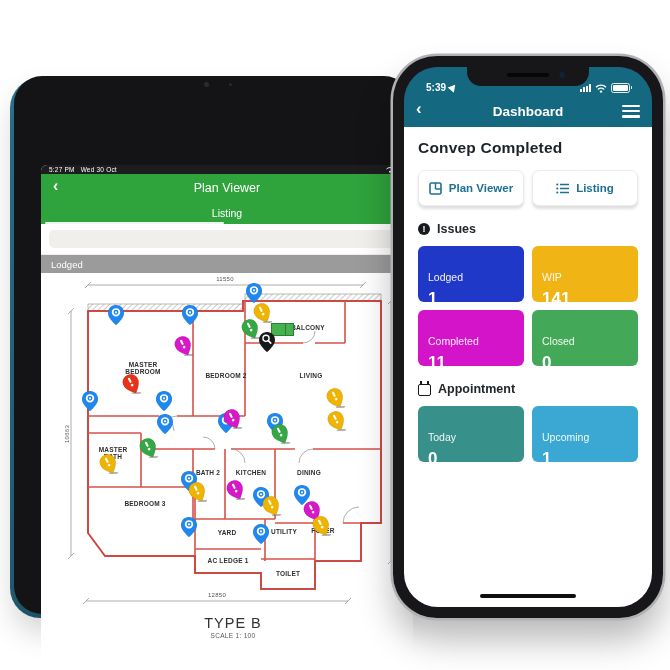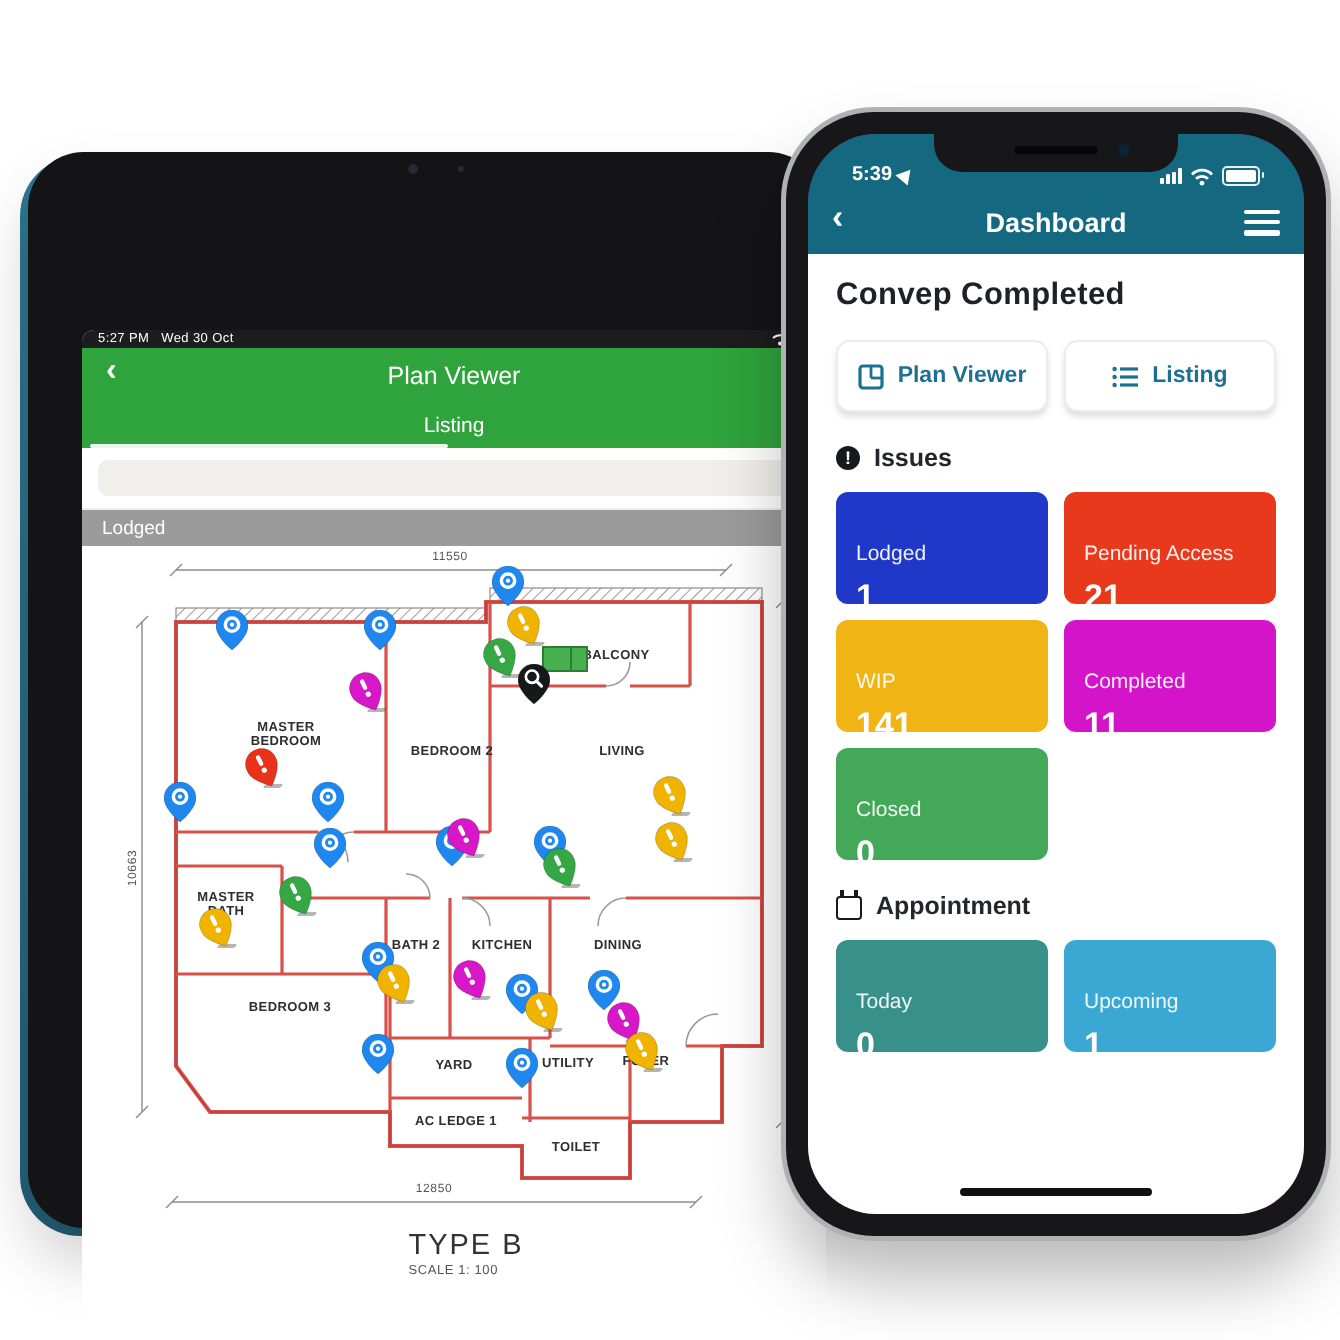--- a/index.html
+++ b/index.html
@@ -30,21 +30,21 @@
             font-size:10.5px;color:#37393b;font-weight:500;letter-spacing:.3px;}
   .tab-filter{height:18px;background:#9b9b9b;color:#fff;font-size:9.5px;display:flex;align-items:center;padding:0 10px;}
   .tab-plan-area{flex:1;background:#fff;position:relative;}
   .plan-wrap{position:absolute;left:22px;top:-2px;width:340px;height:384px;}
   .plan-wrap svg.walls{position:absolute;left:0;top:0;}
   .room-label{position:absolute;transform:translate(-50%,-50%);font-size:6.5px;font-weight:700;color:#2e2e2e;
               text-align:center;line-height:1.15;white-space:nowrap;letter-spacing:.2px;}
   .dim{position:absolute;font-size:6px;color:#555;transform:translate(-50%,-50%);letter-spacing:.3px;}
   .dim.vert-l{transform:translate(-50%,-50%) rotate(-90deg);}
   .dim.vert-r{transform:translate(-50%,-50%) rotate(-90deg);}
-  .plan-title{position:absolute;left:50%;transform:translateX(-50%);color:#2e2e2e;}
+  .plan-title{position:absolute;left:50%;transform:translateX(-50%);text-align:center;color:#2e2e2e;}
   .plan-title .t{font-size:14.5px;letter-spacing:1px;color:#333;}
   .plan-title .s{font-size:6.5px;color:#555;margin-top:1px;letter-spacing:.3px;}
   .pin{position:absolute;width:16px;height:20px;}
   .pin.tilt{transform:rotate(-26deg);transform-origin:50% 100%;}
   .pin-shadow{position:absolute;width:9px;height:2px;background:rgba(90,90,90,.45);border-radius:1px;transform:skewX(-35deg);}
   .green-box{position:absolute;width:21px;height:11px;background:#46b14e;border:1.5px solid #2d7d33;}
   .green-box:after{content:"";position:absolute;left:60%;top:0;bottom:0;width:1.5px;background:#2d7d33;}
 
   
   .phone{position:absolute;left:393px;top:56px;width:270px;height:562px;border-radius:44px;background:#17171a;
@@ -479,24 +479,20 @@
 
         <div class="sec-head">
           <span class="issues-ico">!</span>
           <span>Issues</span>
         </div>
         <div class="tile-grid">
             <div class="tile" style="background: rgb(32, 56, 200);">
               <div class="tile-label">Lodged</div>
               <div class="tile-value">1</div>
             </div>
-            <div class="tile" style="background: rgb(232, 57, 28);">
-              <div class="tile-label">Pending Access</div>
-              <div class="tile-value">21</div>
-            </div>
             <div class="tile" style="background: rgb(240, 180, 20);">
               <div class="tile-label">WIP</div>
               <div class="tile-value">141</div>
             </div>
             <div class="tile" style="background: rgb(212, 20, 200);">
               <div class="tile-label">Completed</div>
               <div class="tile-value">11</div>
             </div>
             <div class="tile" style="background: rgb(67, 168, 87);">
               <div class="tile-label">Closed</div>

